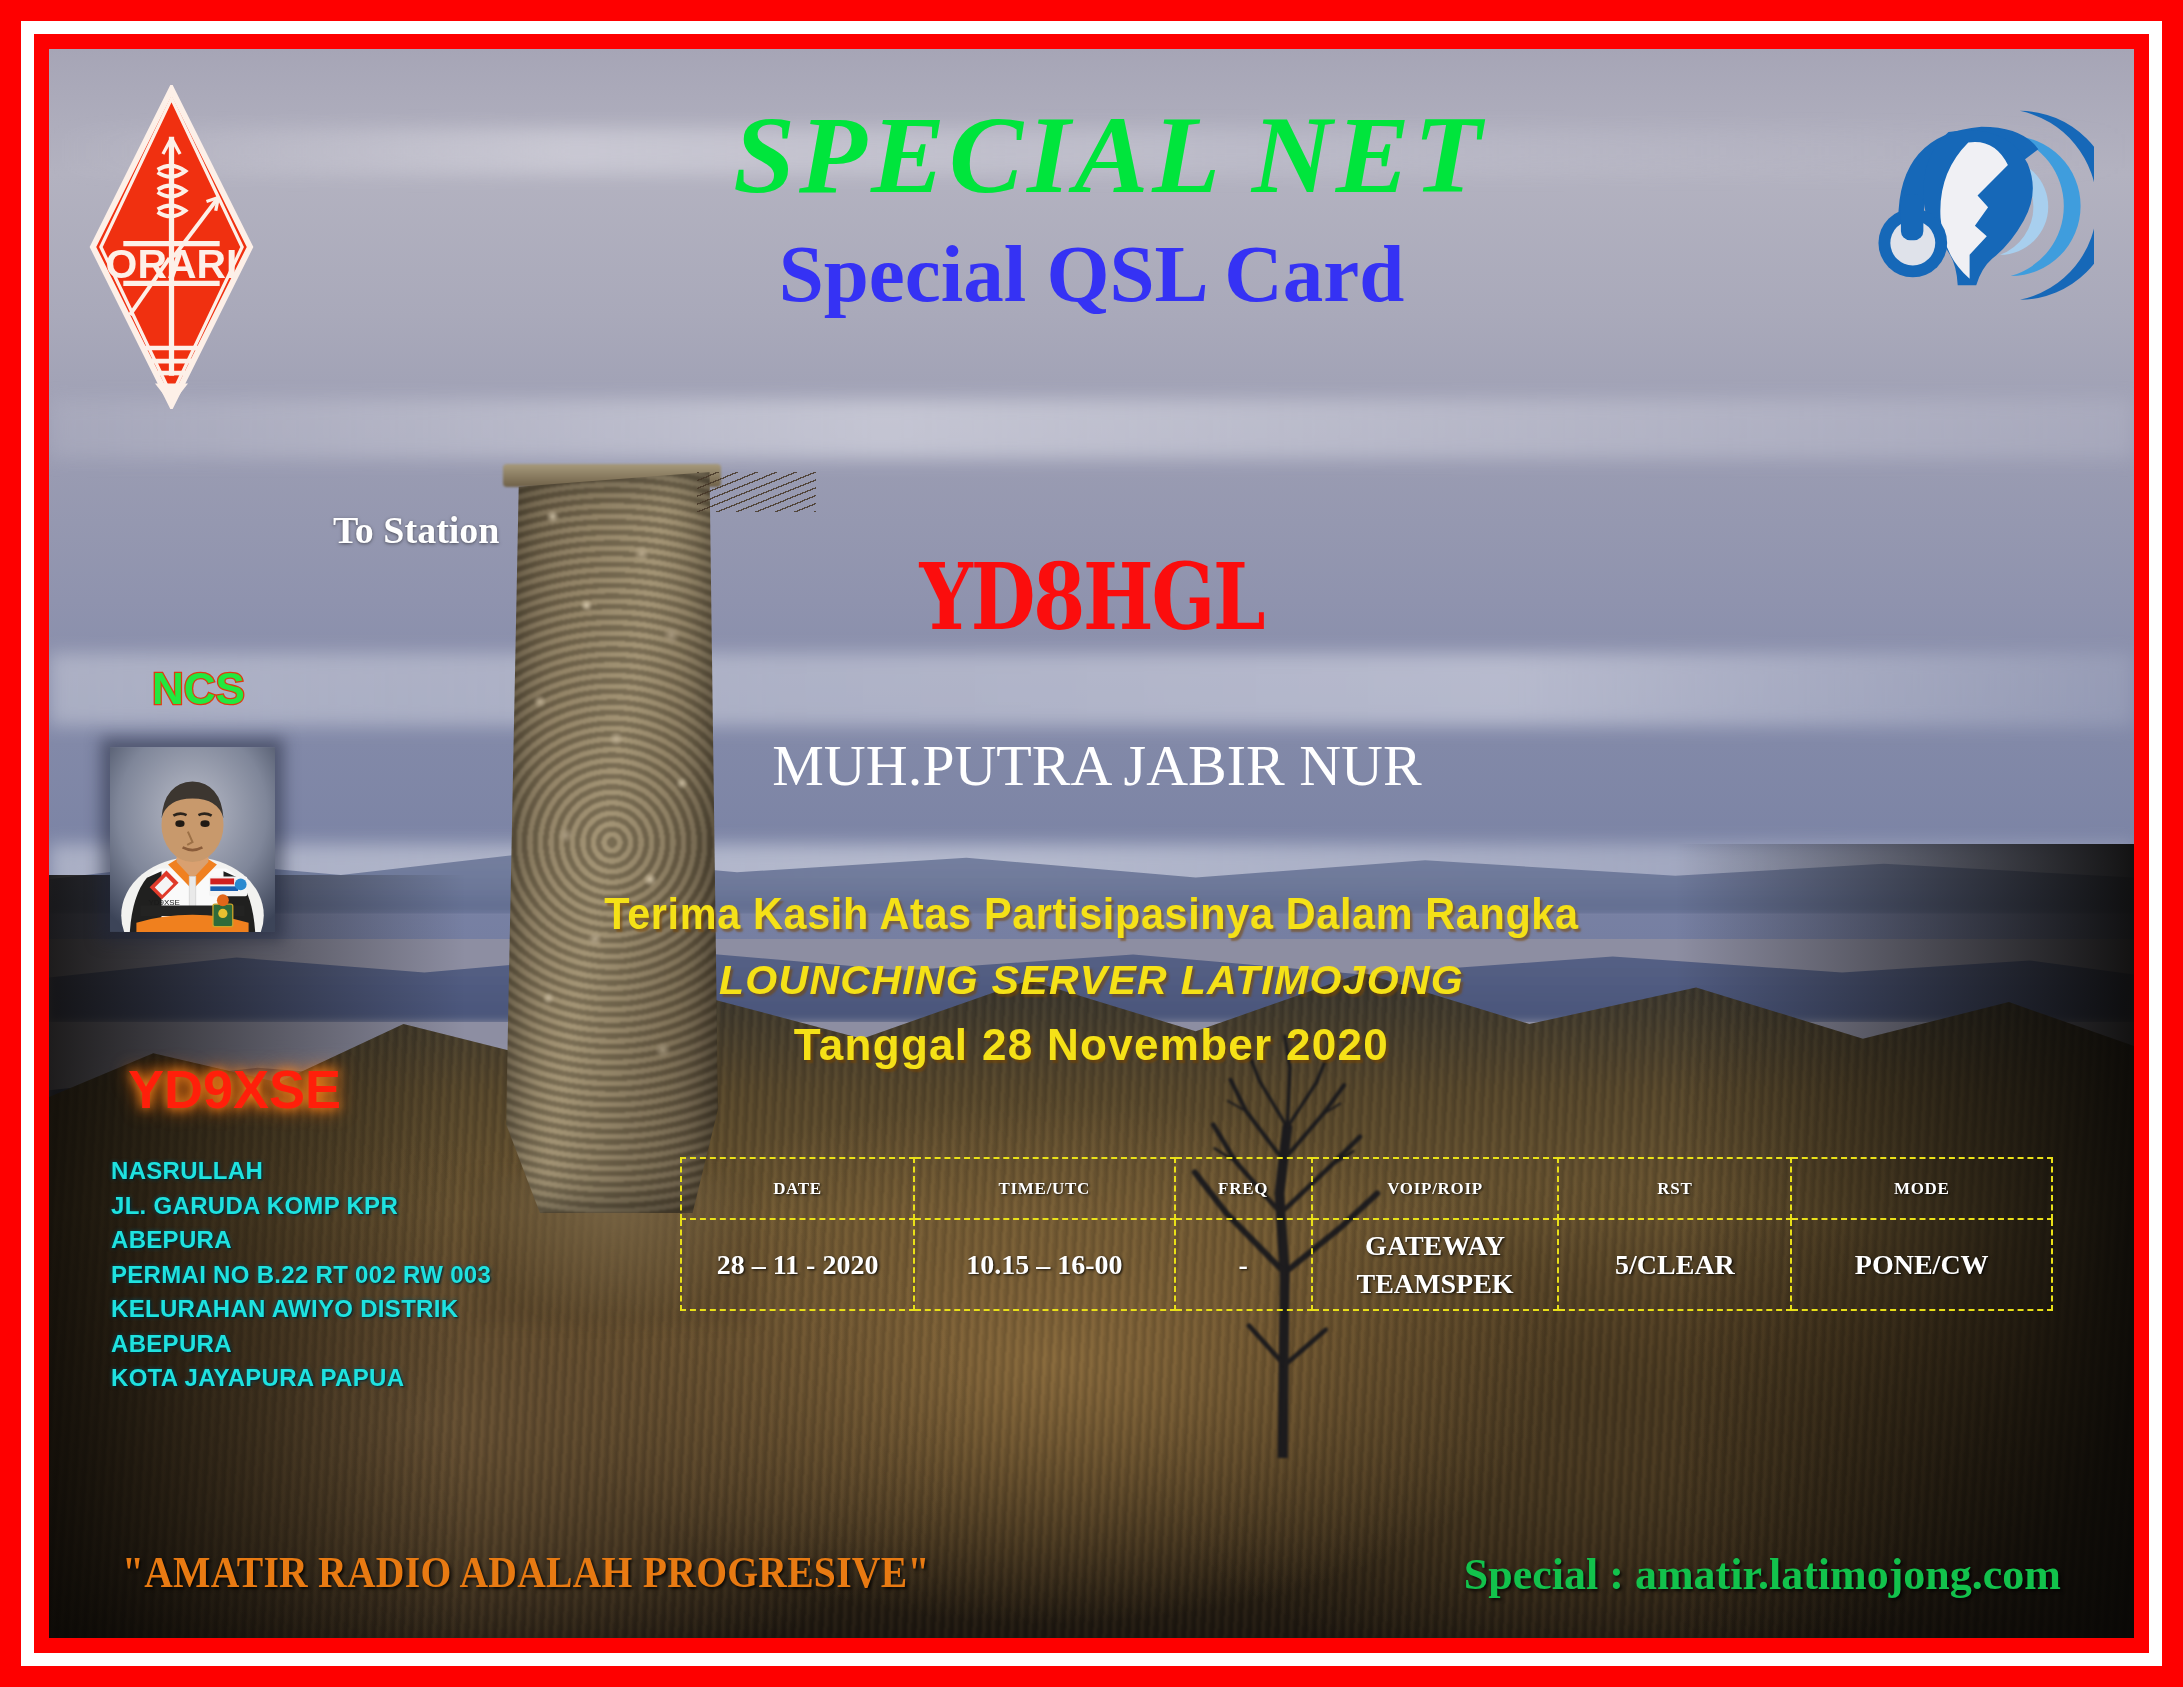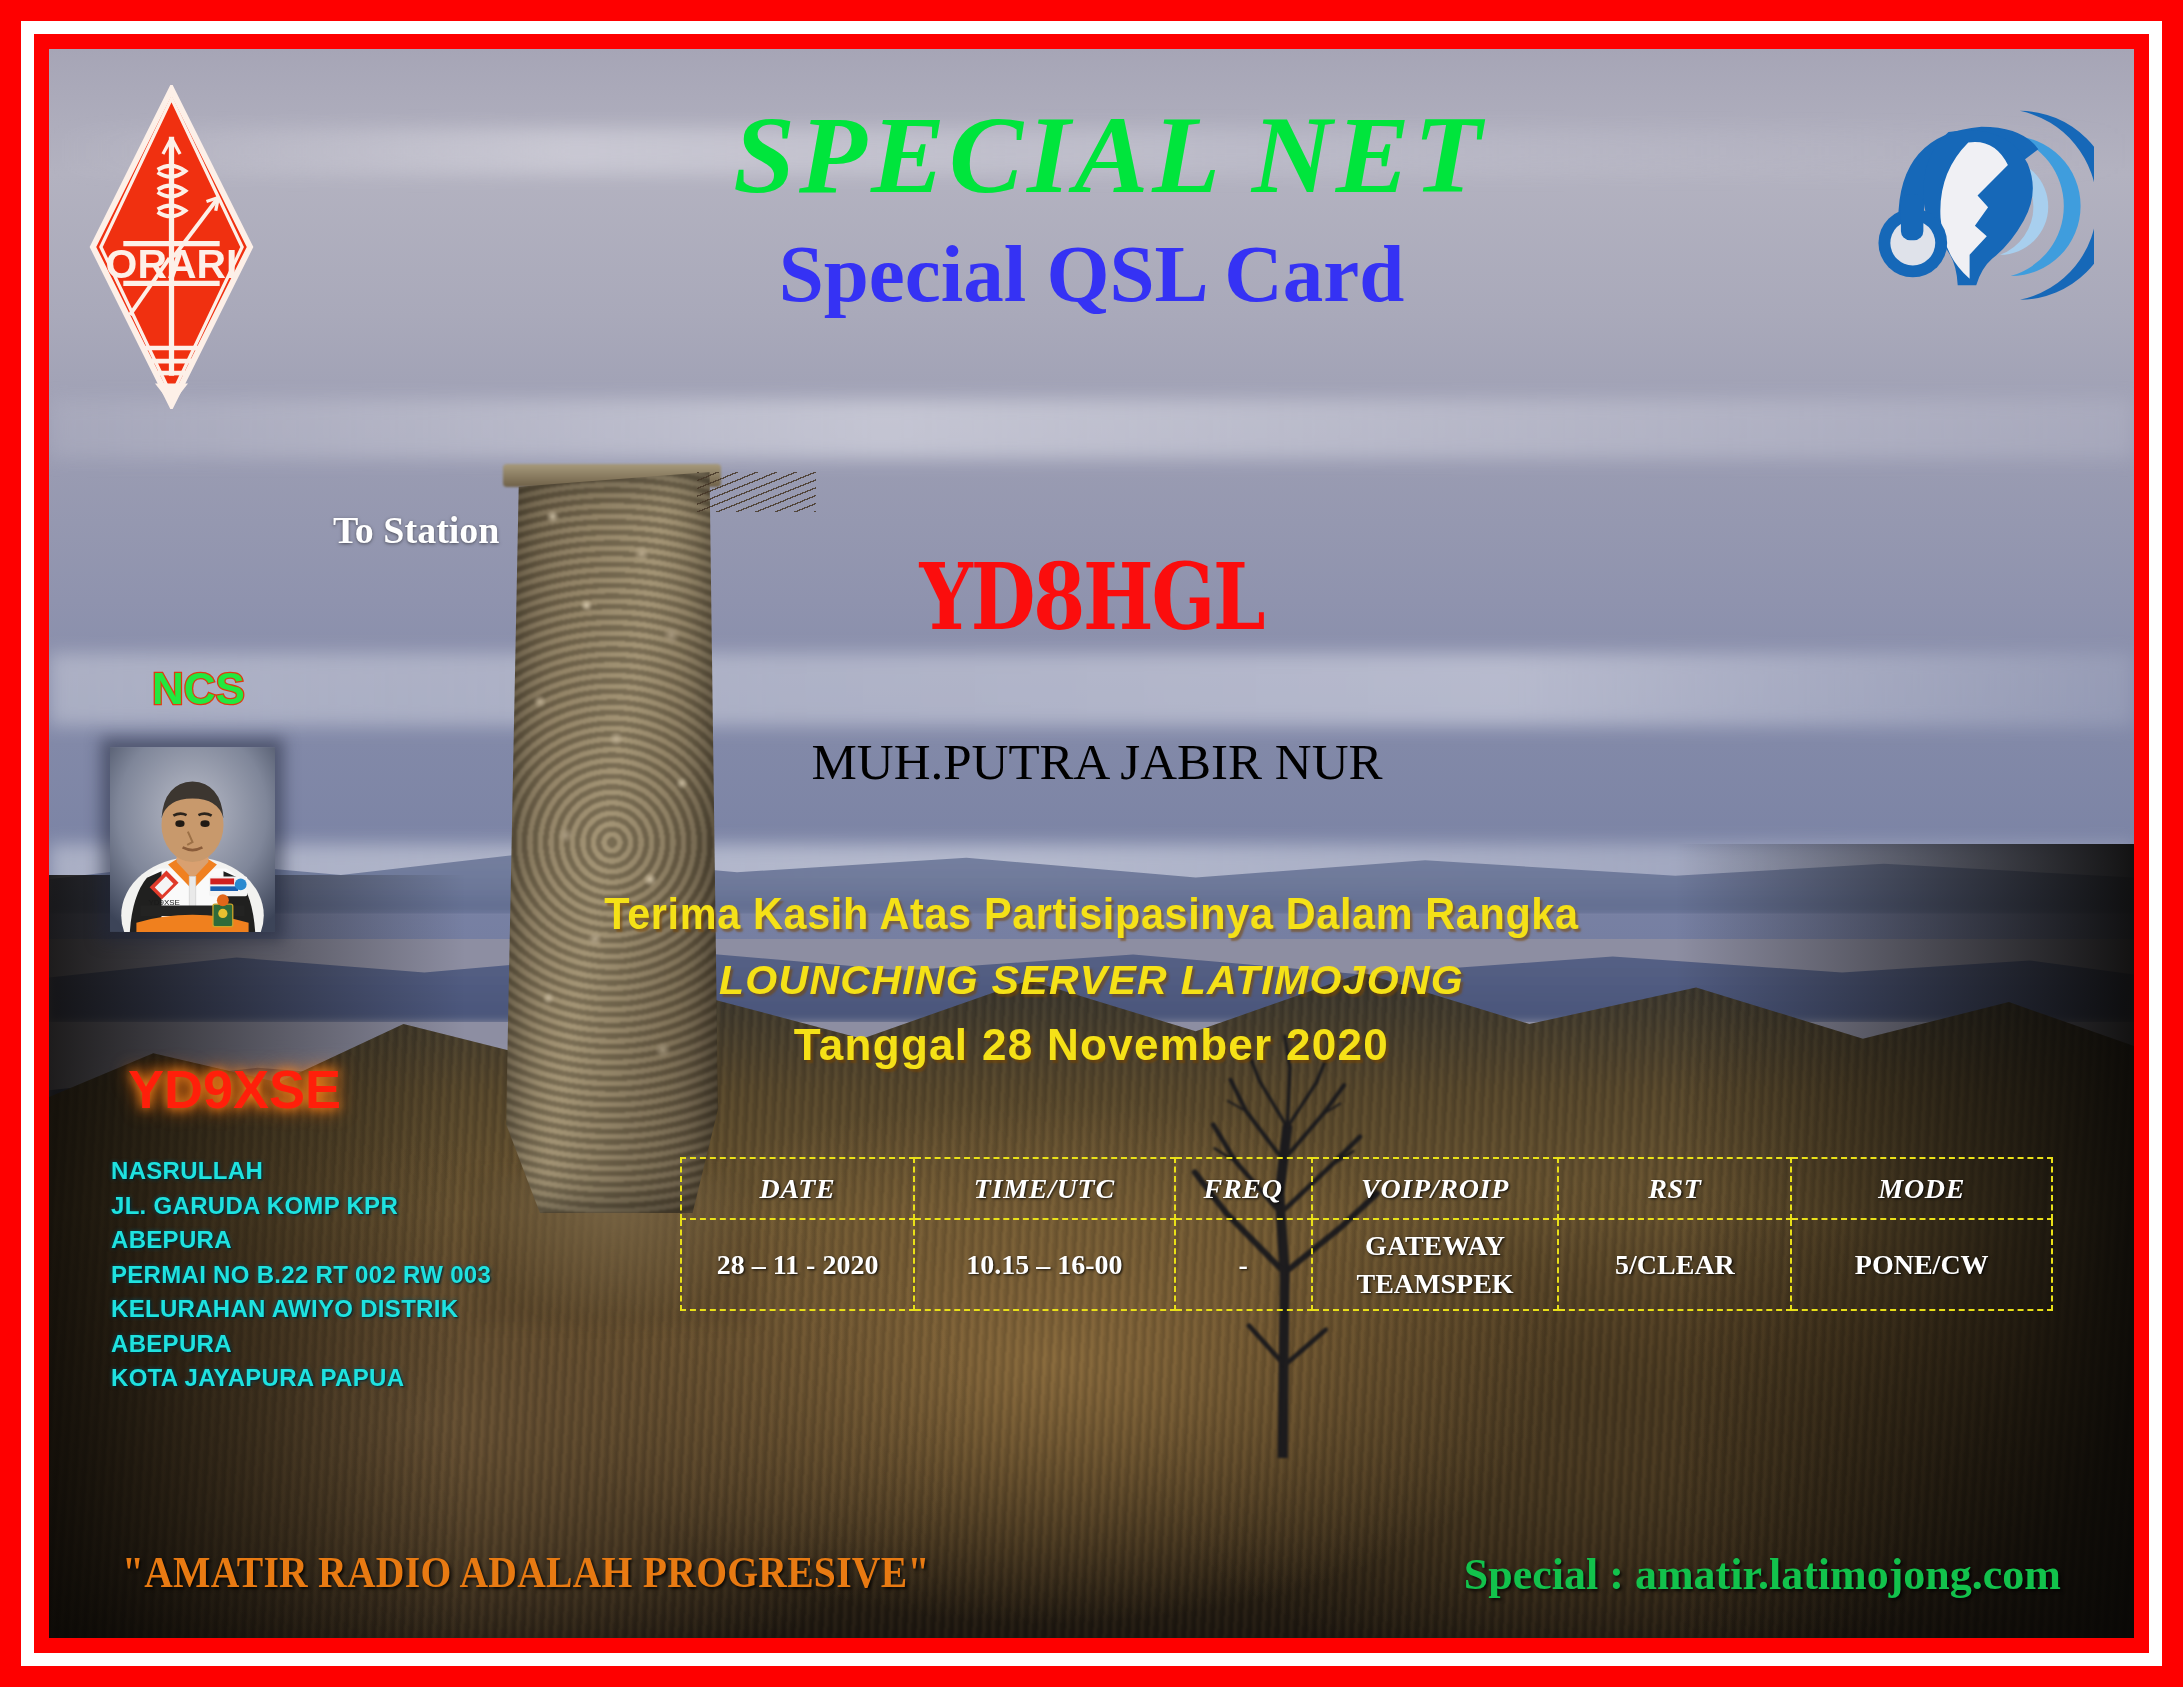--- a/index.html
+++ b/index.html
@@ -148,21 +148,21 @@
   }
   .t-callsign{
     position:absolute;left:0;right:0;top:503px;text-align:center;
     font-size:91px;font-weight:bold;color:#fb0d0d;line-height:1;
     font-family:"DejaVu Serif",serif;
     transform:scaleX(.82);
     letter-spacing:-2.6px;
   }
   .t-name{
     position:absolute;left:0;right:0;top:688px;text-align:center;
-    font-size:51px;color:#000000;font-weight:normal;line-height:1;
+    font-size:58px;color:#ffffff;font-weight:normal;line-height:1;
     font-family:"Liberation Serif",serif;
     padding-left:11px;
   }
 
   .yellowblk{position:absolute;left:0;right:0;top:840px;text-align:center;
     font-family:"Liberation Sans",sans-serif;color:#f5e117;}
   .yl1{font-size:44px;font-weight:bold;transform:scaleX(.94);letter-spacing:0.7px;
        text-shadow:2.6px 2.6px 2px rgba(120,70,0,.55);}
   .yl2{font-size:41px;font-weight:bold;font-style:italic;margin-top:18px;
        text-shadow:2.6px 2.6px 2px rgba(120,70,0,.55);letter-spacing:1.3px;}
@@ -196,21 +196,21 @@
     position:absolute;left:631px;top:1108px;width:1373px;
     border-collapse:collapse;
   }
   .qtable td{
     border:2px dashed #e9e018;
     color:#ffffff;text-align:center;
     font-family:"Liberation Serif",serif;
     font-weight:bold;
     text-shadow:1.3px 1.3px 2.6px rgba(0,0,0,.85);
   }
-  .qtable .hdr td{font-size:28px;height:57px;letter-spacing:0.7px;font-style:italic;}
+  .qtable .hdr td{font-size:17px;height:57px;letter-spacing:0.7px;}
   .qtable .row td{font-size:28px;height:87px;line-height:1.35;}
 
   .t-gunung{
     position:absolute;left:0;right:0;top:1360px;text-align:center;
     font-size:42px;font-weight:bold;color:#f513cf;
     font-family:"Liberation Serif",serif;letter-spacing:0.7px;
     text-shadow:2px 2px 3.3px rgba(0,0,0,.75);
   }
 
   .t-motto{

